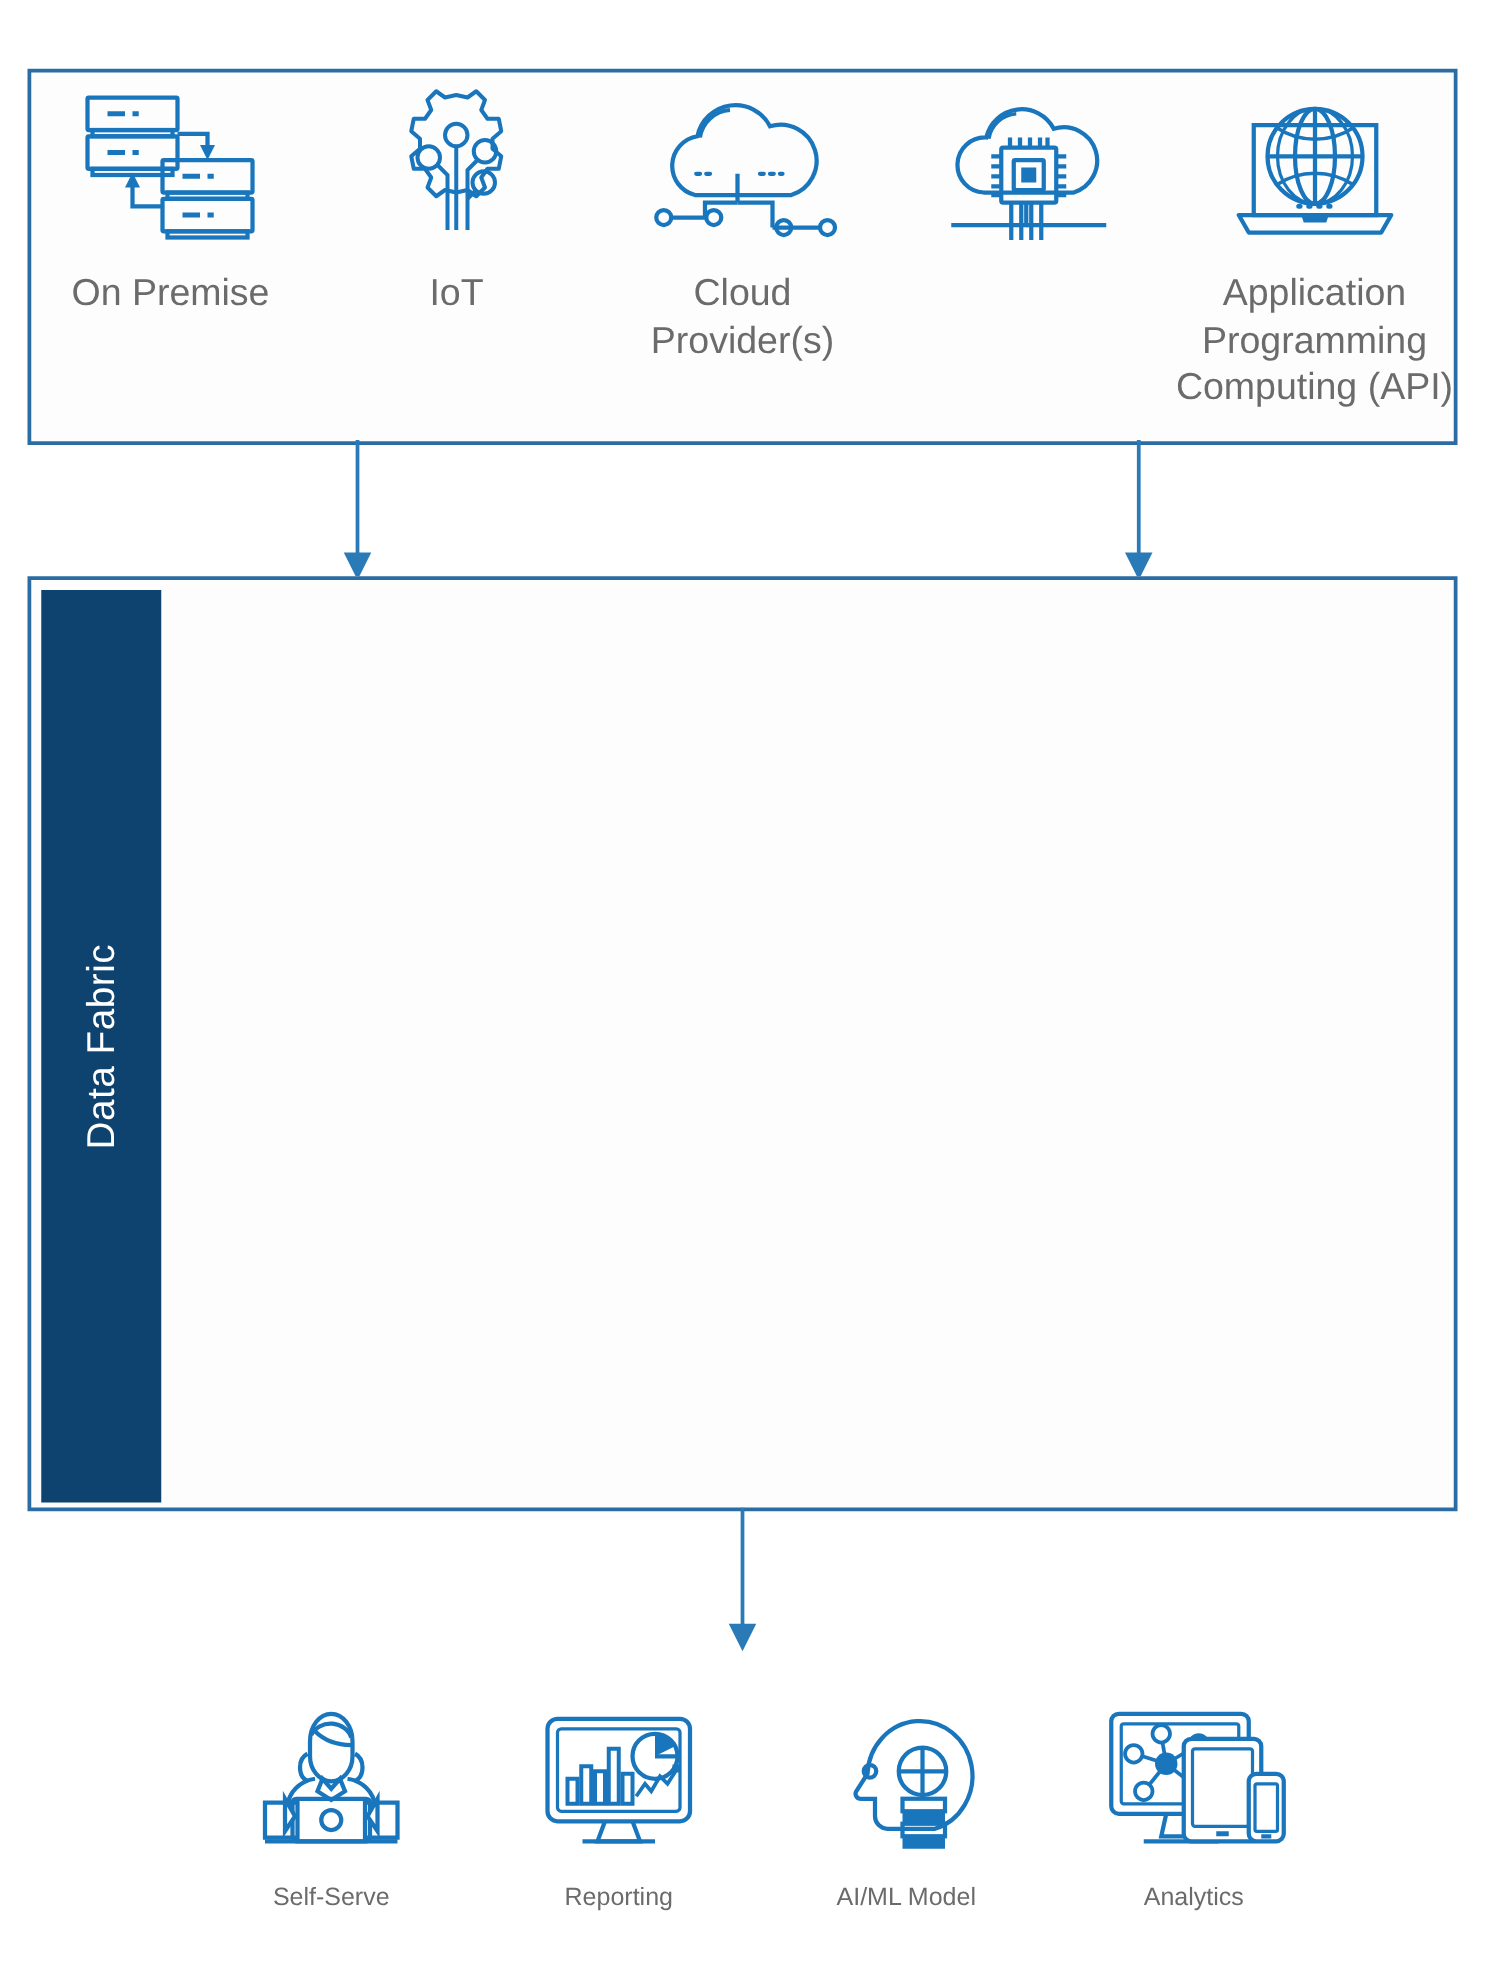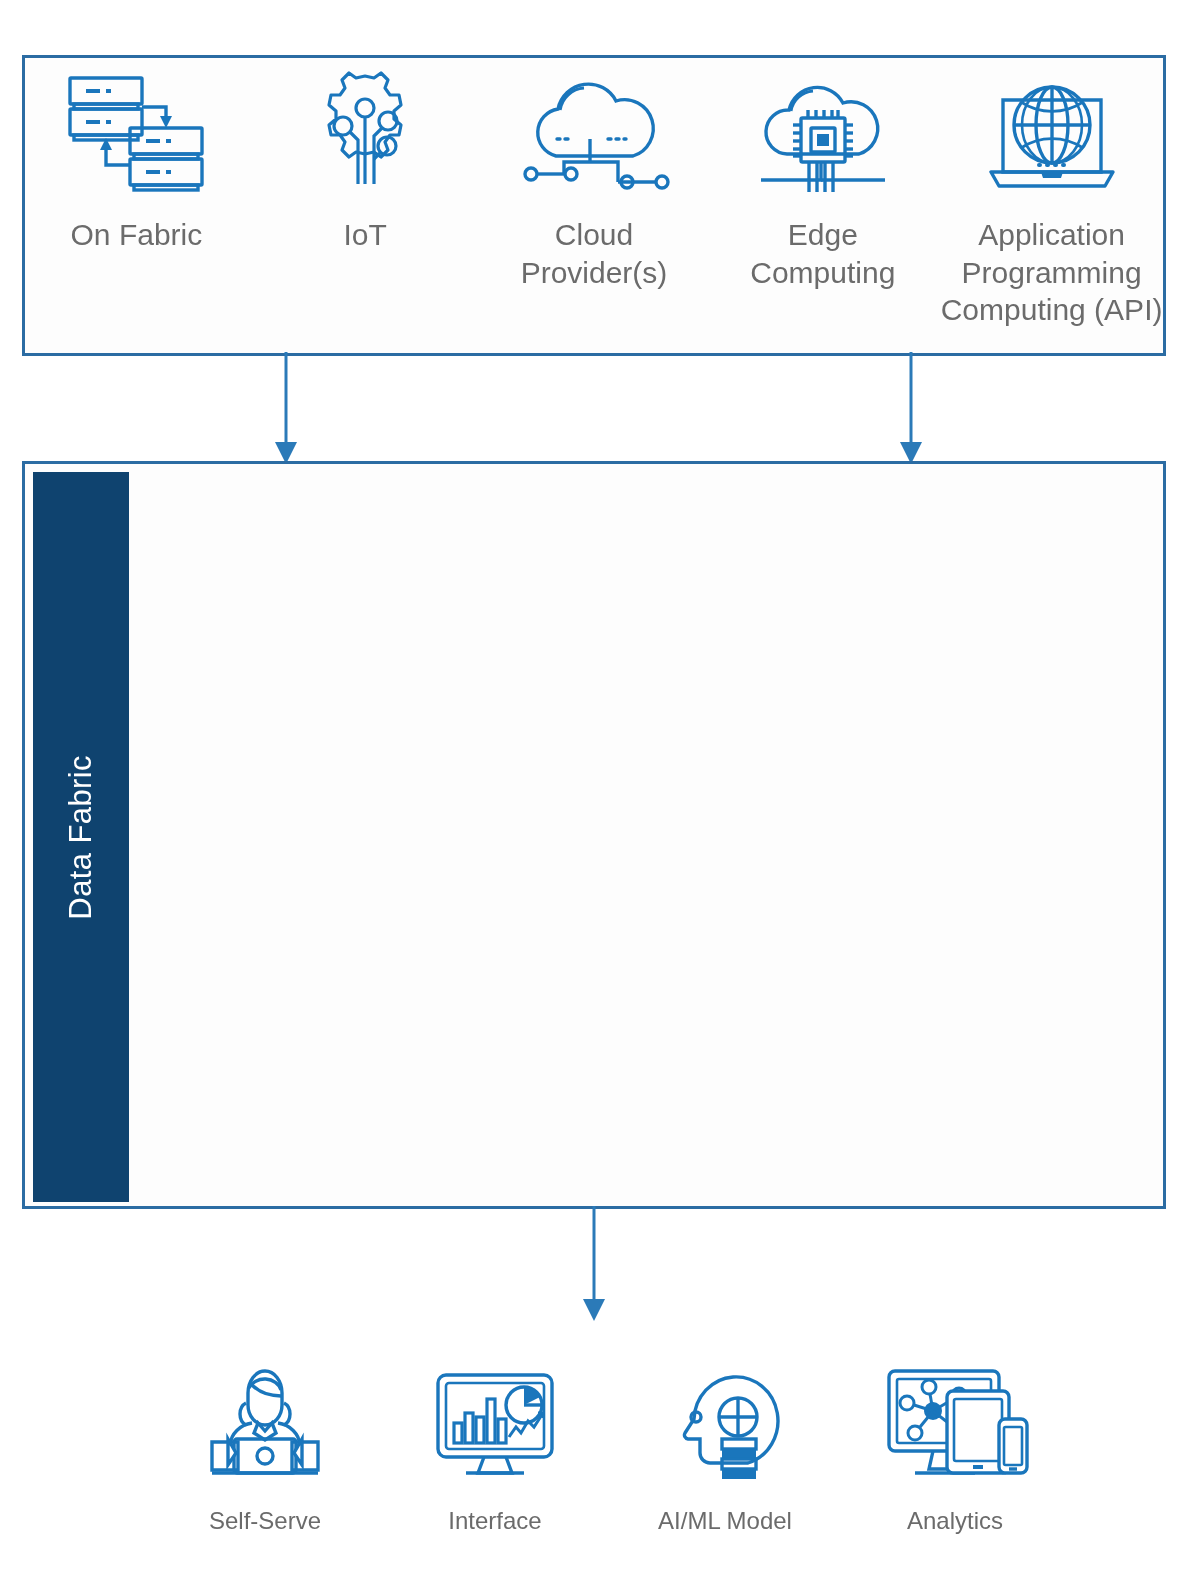--- a/index.html
+++ b/index.html
@@ -104,21 +104,21 @@
     flex-direction: column;
     align-items: center;
   }
   .consumer-icon {
     height: 135px;
     display: flex;
     align-items: center;
     justify-content: center;
   }
   .consumer-item .item-label {
-    font-size: 24px;
+    font-size: 20px;
   }
 
   
   .arrow {
     position: absolute;
   }
 </style>
 </head>
 <body>
 
@@ -146,21 +146,21 @@
         <line x1="110" y1="71" x2="115" y2="71" stroke-width="4"></line>
         <line x1="90" y1="102" x2="104" y2="102" stroke-width="4"></line>
         <line x1="110" y1="102" x2="115" y2="102" stroke-width="4"></line>
 
         <polyline points="86,37 110,37 110,48"></polyline>
         <polygon points="104,46 116,46 110,58" fill="#1a76bc" stroke="none"></polygon>
         <polyline points="74,95 50,95 50,78"></polyline>
         <polygon points="44,80 56,80 50,68" fill="#1a76bc" stroke="none"></polygon>
       </svg>
     </div>
-    <div class="item-label">On Fabric</div>
+    <div class="item-label">On Premise</div>
   </div>
 
   <div class="source-item">
     <div class="source-icon">
       <svg width="140" height="130" viewBox="0 0 140 130" fill="none" stroke="#1a76bc" stroke-width="3.2">
         <path d="M70 6
                  l9 2 l7 -5 l7 7 l-3 8 l5 7 l9 0 l2 10 l-7 6 l0 8 l7 6 l-2 10 l-9 0 l-5 7 l3 8 l-7 7 l-7 -5 l-9 2
                  l-9 -2 l-7 5 l-7 -7 l3 -8 l-5 -7 l-9 0 l-2 -10 l7 -6 l0 -8 l-7 -6 l2 -10 l9 0 l5 -7 l-3 -8 l7 -7 l7 5 z" stroke-linejoin="round"></path>
         <circle cx="70" cy="38" r="9"></circle>
         <line x1="70" y1="47" x2="70" y2="114"></line>
@@ -223,22 +223,20 @@
           <line x1="102" y1="86" x2="110" y2="86"></line>
           <line x1="66" y1="92" x2="66" y2="122"></line>
             <line x1="74" y1="92" x2="74" y2="122"></line>
           <line x1="82" y1="92" x2="82" y2="122"></line>
             <line x1="90" y1="92" x2="90" y2="122"></line>
         </g>
         <polyline points="78,92 78,110 18,110" stroke-width="3.4"></polyline>
         <line x1="78" y1="110" x2="142" y2="110" stroke-width="3.4"></line>
       </svg>
     </div>
-    <div class="item-label">Edge
-Computing</div>
   </div>
 
   <div class="source-item">
     <div class="source-icon">
       <svg width="170" height="130" viewBox="0 0 170 130" fill="none" stroke="#1a76bc" stroke-width="3.4">
         <path d="M36 30 h98 v72 h-98 z"></path>
         <path d="M24 102 h122 l-8 14 h-106 z" stroke-linejoin="round"></path>
         <path d="M74 102 h22 l-2 6 h-18 z" fill="#1a76bc" stroke="none"></path>
         <circle cx="85" cy="55" r="38"></circle>
         <ellipse cx="85" cy="55" rx="16" ry="38"></ellipse>
@@ -321,21 +319,21 @@
         </g>
         <circle cx="104" cy="50" r="18"></circle>
         <path d="M104 50 l0 -18 a18 18 0 0 1 16 10 z" fill="#1a76bc" stroke="none"></path>
         <line x1="104" y1="50" x2="122" y2="50"></line>
         <polyline points="89,82 96,72 101,78 108,66 114,72 123,58" stroke-width="3"></polyline>
         <polyline points="118,58 123,58 123,63" stroke-width="3"></polyline>
         <path d="M64 102 l-6 16 h34 l-6 -16"></path>
         <line x1="46" y1="118" x2="104" y2="118"></line>
       </svg>
     </div>
-    <div class="item-label">Interface</div>
+    <div class="item-label">Reporting</div>
   </div>
 
   <div class="consumer-item">
     <div class="consumer-icon">
       <svg width="150" height="135" viewBox="0 0 150 135" fill="none" stroke="#1a76bc" stroke-width="3.4">
         <path d="M98 108 h-38 a10 10 0 0 1 -10 -10 v-14 h-12 a4 4 0 0 1 -3 -6 l9 -14
                  a42 44 0 1 1 54 44 z"></path>
         <circle cx="46" cy="62" r="5"></circle>
         <circle cx="88" cy="62" r="19"></circle>
         <line x1="88" y1="43" x2="88" y2="81"></line>

